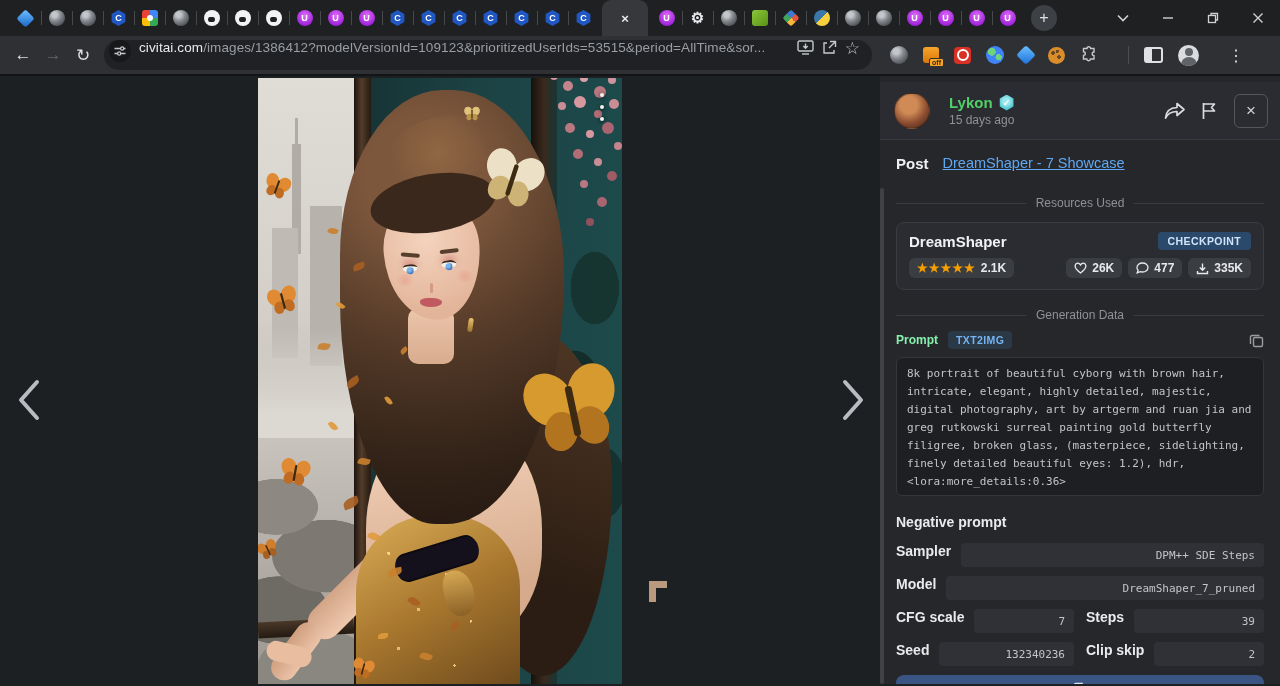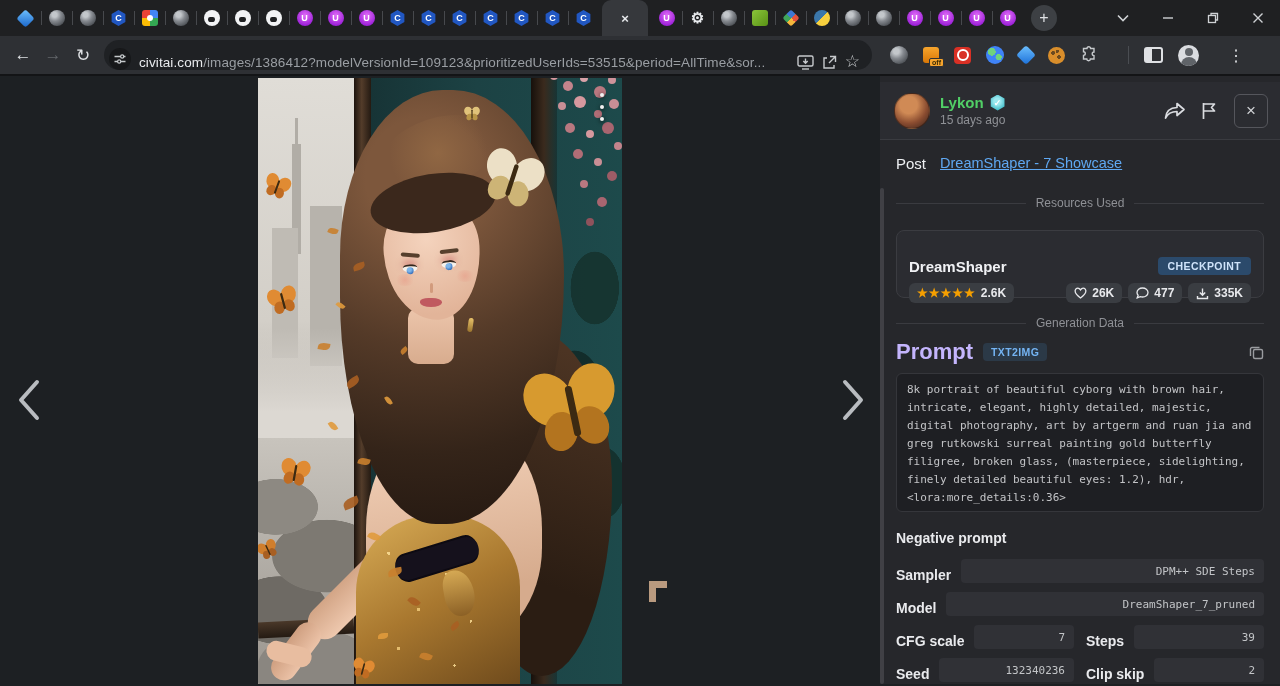--- a/index.html
+++ b/index.html
@@ -26,21 +26,21 @@
   .fav.python{border-radius:50%;background:linear-gradient(135deg,#3b77aa 0 50%,#f7d03e 50%)}
   .fav.civitai{width:13px;height:13px;transform:rotate(45deg);border-radius:3px;background:linear-gradient(135deg,#6ec1ff,#1864c9)}
   .newtab{width:26px;height:26px;border-radius:50%;background:#3d4044;color:#dfe1e4;display:flex;align-items:center;justify-content:center;font-size:16px;align-self:center;margin-left:8px;cursor:pointer}
   .wctrls{position:absolute;right:0;top:0;height:36px;display:flex;align-items:center}
   .wbtn{width:45px;height:36px;display:flex;align-items:center;justify-content:center;color:#cfd2d5;cursor:pointer}
 
   
   .toolbar{height:40px;background:#2e3034;display:flex;align-items:center;padding:0 8px;border-bottom:2px solid #131416}
   .nav-ico{width:30px;height:30px;border-radius:50%;display:flex;align-items:center;justify-content:center;color:#dfe1e4;font-size:17px;cursor:pointer;flex:none}
   .nav-ico.fwd{color:#63666a}
-  .urlpill{width:768px;height:30px;border-radius:15px;background:#1f2124;display:flex;align-items:flex-end;padding:0 12px 0 5px;margin:0 6px;gap:8px}
+  .urlpill{width:768px;height:30px;border-radius:15px;background:#1f2124;display:flex;align-items:flex-start;padding:0 12px 0 5px;margin:0 6px;gap:8px}
   .site-ico{width:22px;height:22px;border-radius:50%;background:#17181a;display:flex;align-items:center;justify-content:center;flex:none;cursor:pointer}
   .urltext{flex:1;font-size:13.5px;white-space:nowrap;overflow:hidden;letter-spacing:.1px}
   .urltext .dom{color:#e8eaed}
   .urltext .path{color:#9a9ea3}
   .pill-ico{color:#c6c9cc;cursor:pointer;flex:none;display:flex;align-items:center}
   .pill-ico.star{font-size:17px;line-height:1}
   .extrow{display:flex;align-items:center;gap:15px;margin-left:12px}
   .ext{position:relative;cursor:pointer;display:flex;align-items:center;justify-content:center}
   .ext-globe{width:18px;height:18px;border-radius:50%;background:radial-gradient(circle at 35% 30%,#c3c7cb 0 16%,#85898f 42%,#4d5156 78%,#393c40)}
   .ext-off{width:16px;height:16px;border-radius:3px;background:linear-gradient(180deg,#f7a52d,#d97706)}
@@ -127,54 +127,54 @@
   .armband{left:136px;top:468px;width:86px;height:25px;border-radius:12px;background:#15111c;transform:rotate(-17deg);box-shadow:0 3px 0 -1px #0d0a12,0 -3px 0 -1px #0d0a12}
   .gold-drip{left:186px;top:492px;width:30px;height:46px;border-radius:40% 60% 50% 50%;background:linear-gradient(180deg,#d9ad57,#8a5f25);transform:rotate(-10deg);opacity:.9}
   .leaf{position:absolute;border-radius:60% 0 60% 0}
   .bfly{position:absolute}
 
   
   .sidebar{position:relative;width:400px;height:608px;background:#26272b;color:#e8e9ec}
   .scrollthumb{position:absolute;left:0;top:112px;width:4px;height:496px;border-radius:2px;background:#55565b;opacity:.55}
   .sb-head{position:absolute;top:6px;left:0;right:0;height:58px;background:#2b2c31;border-bottom:1px solid #3a3b40;display:flex;align-items:center;padding:0 12px 0 14px}
   .u-avatar{width:36px;height:36px;border-radius:50%;background:radial-gradient(circle at 40% 32%,#d08a55 0 28%,#8a4c30 60%,#33201a);flex:none;cursor:pointer;border:1px solid #00000055}
-  .u-meta{margin-left:10px;flex:1;min-width:0}
+  .u-meta{margin-left:19px;flex:1;min-width:0}
   .u-name{display:flex;align-items:center;gap:6px;font-size:15px;font-weight:700;color:#51cf66;cursor:pointer}
   .vbadge{width:16px;height:16px;clip-path:polygon(50% 0,93% 25%,93% 75%,50% 100%,7% 75%,7% 25%);background:radial-gradient(circle at 45% 40%,#9be8ef 0 25%,#3cbac6 70%,#2a8e99);display:flex;align-items:center;justify-content:center;font-size:9px;color:#fff}
   .u-time{font-size:12px;color:#8f9196;margin-top:2px}
   .hd-ico{width:34px;height:34px;display:flex;align-items:center;justify-content:center;color:#dadce0;cursor:pointer;flex:none}
   .closebtn{width:34px;height:34px;border:1px solid #55565c;border-radius:6px;display:flex;align-items:center;justify-content:center;color:#cfd1d4;font-size:17px;cursor:pointer;margin-left:8px;flex:none}
   .post-row{position:absolute;top:64px;left:0;right:0;height:46px;display:flex;align-items:center;padding:0 16px;gap:14px}
-  .post-label{font-size:15px;font-weight:400;color:#eef0f3}
+  .post-label{font-size:15px;font-weight:700;color:#eef0f3}
   .post-link{font-size:14.5px;color:#5fa8f2;text-decoration:underline;cursor:pointer;white-space:nowrap}
   .sb-scroll{position:absolute;top:110px;left:0;right:0;bottom:0;padding:0 16px;overflow:hidden}
   .divider{display:flex;align-items:center;gap:10px;color:#8f9196;font-size:12px;white-space:nowrap}
   .divider::before,.divider::after{content:"";flex:1;height:1px;background:#3a3b40}
   .div1{margin-top:10px}
-  .rcard{margin-top:20px;height:68px;background:#2b2c31;border:1px solid #3b3c41;border-radius:8px;padding:26px 12px}
+  .rcard{margin-top:12px;height:68px;background:#2b2c31;border:1px solid #3b3c41;border-radius:8px;padding:9px 12px}
   .rrow1{display:flex;align-items:center;justify-content:space-between}
   .rname{font-size:15px;font-weight:700;color:#f0f1f4}
   .rtype{background:#2b4a6b;color:#cfe3fa;font-size:10.5px;font-weight:700;letter-spacing:.4px;border-radius:4px;padding:3px 10px;cursor:pointer}
   .rrow2{display:flex;align-items:center;margin-top:8px}
   .statpill{display:flex;align-items:center;gap:5px;background:#3a3d42;border-radius:6px;padding:3px 8px;font-size:12px;font-weight:700;color:#e8e9ec;cursor:pointer}
   .statpill svg{flex:none}
   .stars{letter-spacing:1px;font-size:12px;color:#f59f00;line-height:1}
   .rspacer{flex:1}
   .rgroup{display:flex;gap:6px}
   .div2{margin-top:18px}
   .prompt-head{margin-top:9px;display:flex;align-items:center;gap:10px}
-  .prompt-title{font-size:22px;font-weight:700;color:#c4b5fd}
+  .prompt-title{font-size:12px;font-weight:700;color:#86efac}
   .txt2img{background:rgba(77,171,247,.14);color:#74b4f3;font-size:10.5px;font-weight:700;letter-spacing:.4px;border-radius:4px;padding:3px 8px}
   .phspacer{flex:1}
   .copybtn{color:#9a9ca0;cursor:pointer}
   .promptbox{margin-top:8px;height:139px;background:#1e1f23;border:1px solid #35363b;border-radius:6px;padding:7px 10px;font-family:"DejaVu Sans Mono",monospace;font-size:11px;line-height:18px;color:#c3c4c7;overflow:hidden}
   .fields{margin-top:14px}
   .frow{display:flex;align-items:center;height:24px;margin-bottom:9px}
   .frow.half{gap:12px}
-  .fcol{flex:1;display:flex;align-items:flex-end;min-width:0}
+  .fcol{flex:1;display:flex;align-items:flex-start;min-width:0}
   .flabel{font-size:14px;font-weight:700;color:#e9eaed;white-space:nowrap;flex:none}
   .fpill{flex:1;margin-left:10px;height:24px;background:#303136;border-radius:4px;display:flex;align-items:center;justify-content:flex-end;padding:0 9px;font-family:"DejaVu Sans Mono",monospace;font-size:11px;color:#c2c4c7;white-space:nowrap;overflow:hidden}
   .genbtn{margin-top:5px;height:34px;background:#3a5584;border-radius:8px;display:flex;align-items:flex-start;justify-content:center;padding-top:6px;color:#dfe6f2;cursor:pointer}
 </style>
 </head>
 <body>
 
 <div class="tabstrip">
   <div id="tabs" style="display:flex;align-items:stretch">
       <div class="tab">
@@ -588,21 +588,21 @@
         </div>
 
       <div class="rcard">
         <div class="rrow1">
           <span class="rname">DreamShaper</span>
           <span class="rtype">CHECKPOINT</span>
         </div>
         <div class="rrow2">
           <div class="statpill">
             <span class="stars" id="stars">★★★★★</span>
-            <span>2.6K</span>
+            <span>2.1K</span>
           </div>
           <div class="rspacer"></div>
           <div class="rgroup">
             <div class="statpill">
               <svg width="13" height="12" viewBox="0 0 13 12">
                   <path d="M6.5 11 C2 7.8 0.8 5.4 1.2 3.4 C1.6 1.6 3.6 0.6 5.2 1.6 C5.8 2 6.2 2.5 6.5 3 C6.8 2.5 7.2 2 7.8 1.6 C9.4 0.6 11.4 1.6 11.8 3.4 C12.2 5.4 11 7.8 6.5 11 Z" fill="none" stroke="#e8e9ec" stroke-width="1.3"></path>
                 </svg>
               <span>26K</span>
             </div>
             <div class="statpill">

